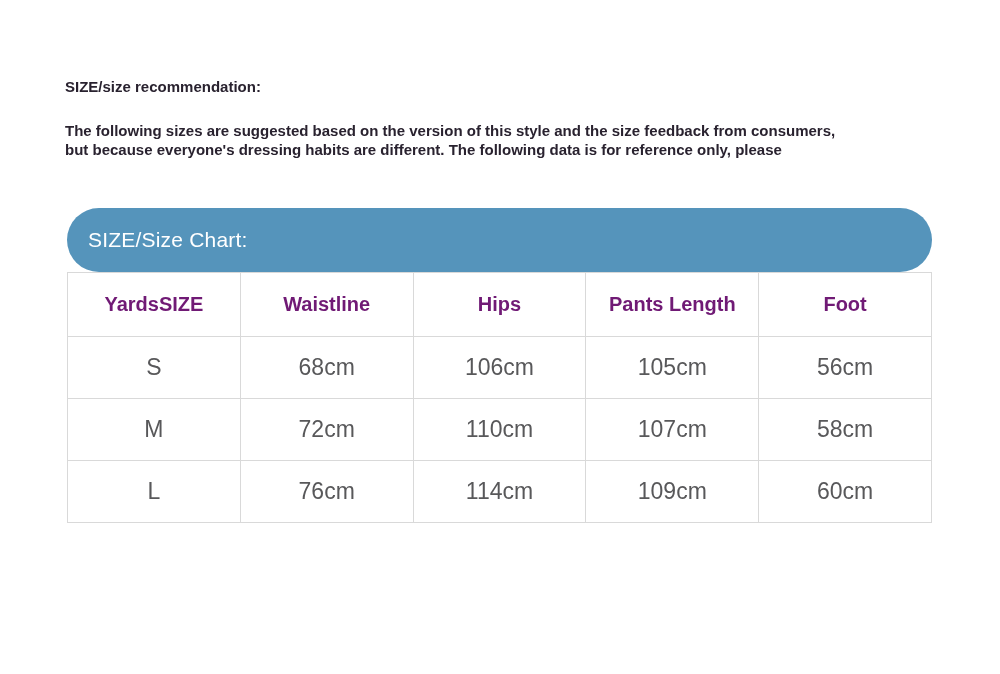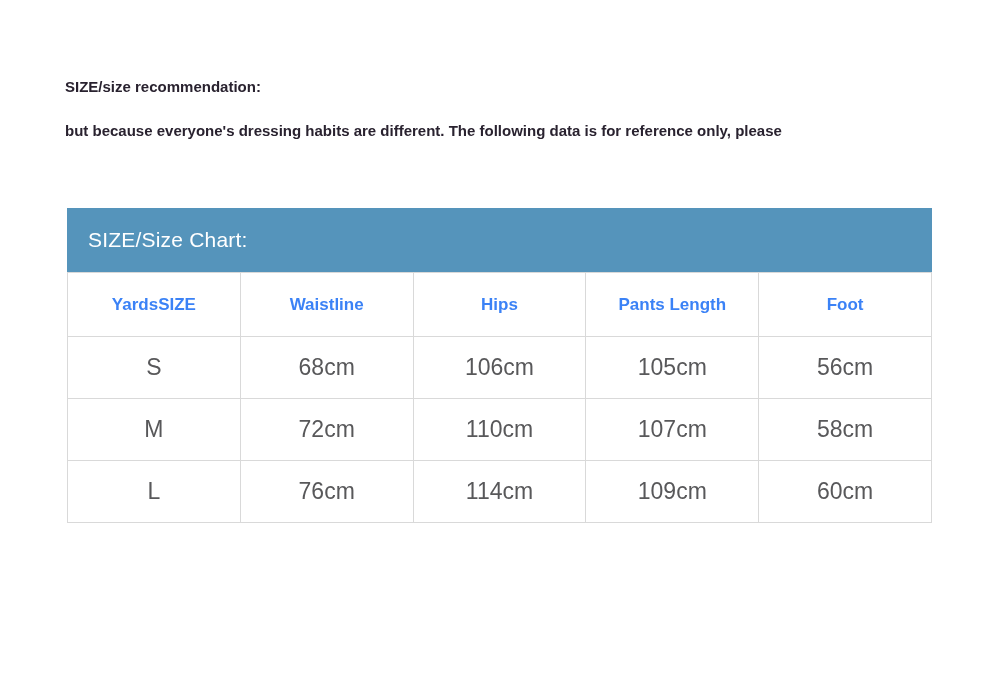--- a/index.html
+++ b/index.html
@@ -1,15 +1,15 @@
 <!DOCTYPE html>
 <html><head>
 <meta charset="utf-8">
 <style>
-  * { margin: 0; padding: 0; box-sizing: border-box; }
+  * { margin: 0; padding: 0; box-sizing: border-box; border-radius: 32px; }
   html, body { background: #ffffff; }
   body {
     font-family: "Liberation Sans", "DejaVu Sans", sans-serif;
     color: #29222f;
   }
   .page {
     position: relative;
     width: 1000px;
     height: 674px;
     background: #ffffff;
@@ -64,39 +64,40 @@
     background: #ffffff;
   }
   table.size-table th,
   table.size-table td {
     border: 1px solid #d9d9d9;
     text-align: center;
     vertical-align: middle;
   }
   table.size-table th {
     height: 64px;
-    font-size: 17px;
+    font-size: 20px;
     font-weight: bold;
-    color: #3b82f6;
+    color: #701a75;
   }
   table.size-table td {
     height: 62px;
     font-size: 23px;
     font-weight: normal;
     color: #58585a;
   }
 </style>
 </head>
 <body>
 
 <div class="page">
 
   <div class="doc-title">SIZE/size recommendation:</div>
 
   <div class="doc-paragraph">
+    <div class="para-line">The following sizes are suggested based on the version of this style and the size feedback from consumers,</div>
     <div class="para-line">but because everyone's dressing habits are different. The following data is for reference only, please</div>
   </div>
 
   <div class="chart-banner">
     <span class="chart-banner-title">SIZE/Size Chart:</span>
   </div>
 
   <div class="size-table-wrap">
     <table class="size-table">
       <thead>

